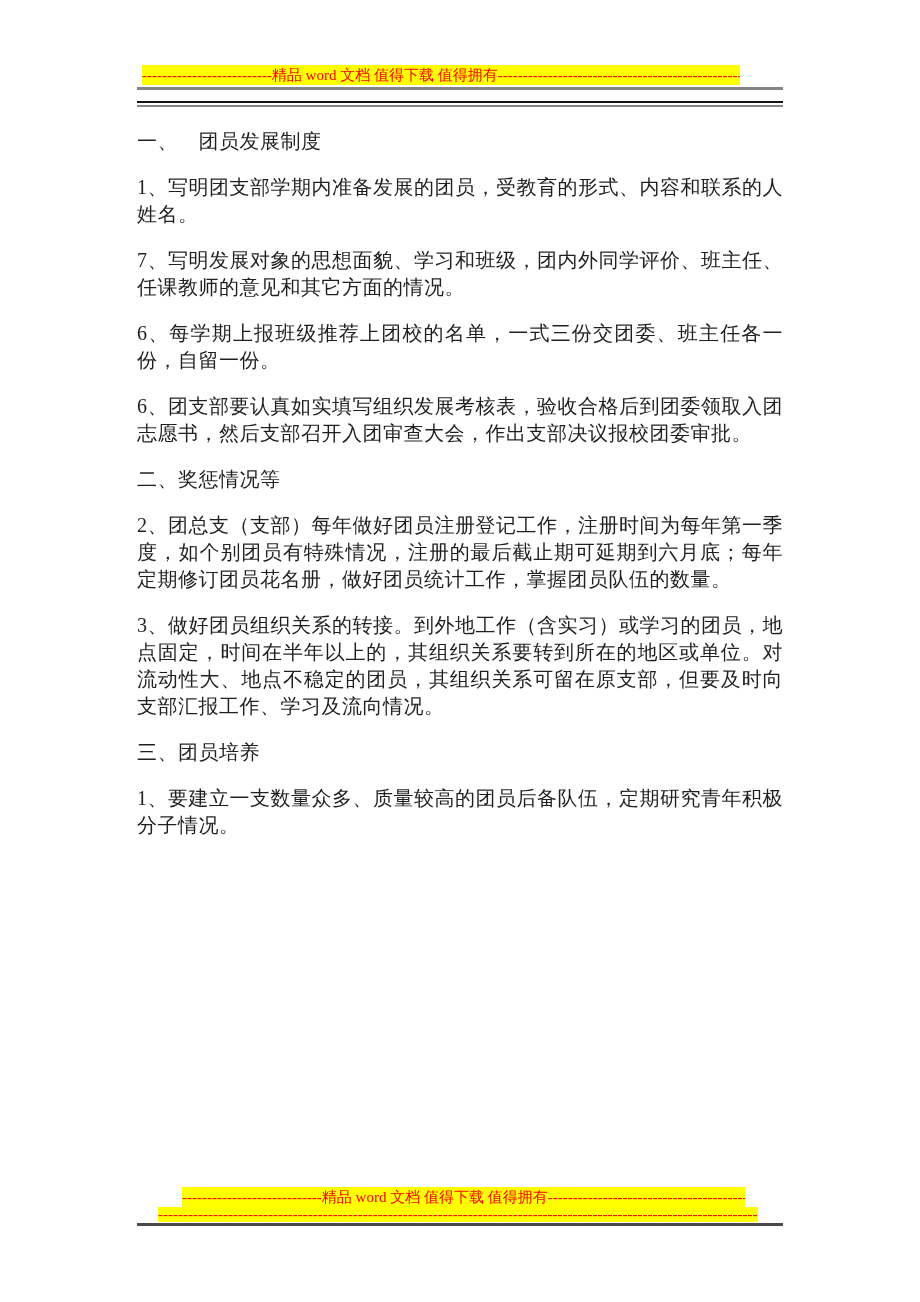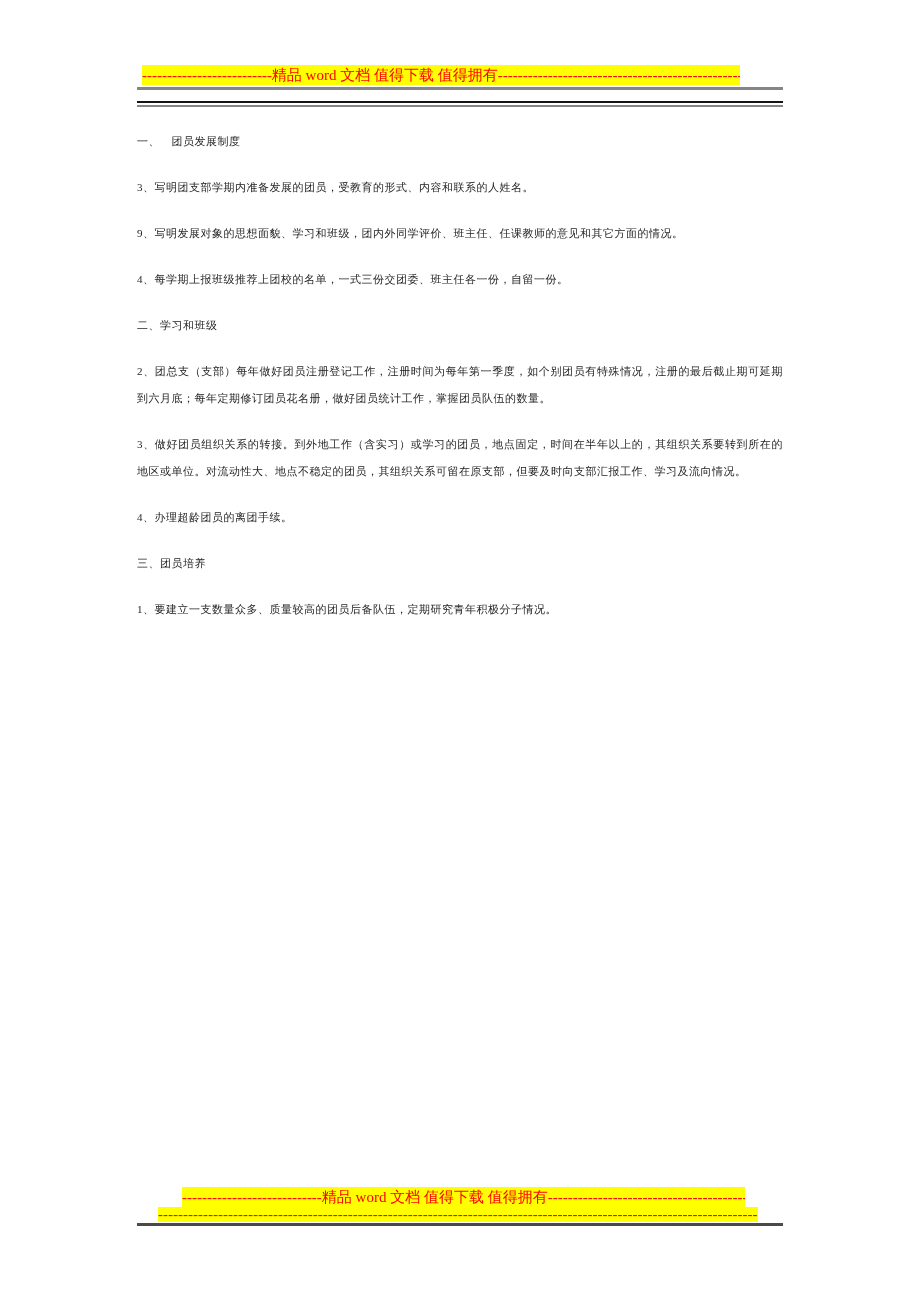--- a/index.html
+++ b/index.html
@@ -38,21 +38,21 @@
     border-top:2px solid var(--rule-dark);
     border-bottom:2px solid var(--rule-gray);
     background:#fff;
   }
   .doc-body{
     position:absolute;left:137px;top:128px;width:646px;
     color:var(--body-text);
   }
   .doc-body p{
     margin:0 0 19px 0;
-    font-size:11px;
+    font-size:20px;
     line-height:27px;
     letter-spacing:0.5px;
     text-align:justify;
     text-justify:inter-ideograph;
   }
   .footer-banner-1{left:182px;top:1187px;width:563px;height:20px;line-height:20px;}
   .footer-banner-2{left:158px;top:1207px;width:600px;height:15px;line-height:14px;}
   .footer-rule{
     position:absolute;left:137px;top:1223px;width:646px;height:3px;
     background:var(--footer-rule);
@@ -63,27 +63,27 @@
 
 <div class="page">
 
   <div class="banner header-banner">--------------------------精品 word 文档 值得下载 值得拥有------------------------------------------------------------</div>
 
   <div class="rule-1"></div>
   <div class="rule-2"></div>
 
   <div class="doc-body">
     <p>一、　团员发展制度</p>
-    <p>3、写明团支部学期内准备发展的团员，受教育的形式、内容和联系的人姓名。</p>
-    <p>9、写明发展对象的思想面貌、学习和班级，团内外同学评价、班主任、任课教师的意见和其它方面的情况。</p>
-    <p>4、每学期上报班级推荐上团校的名单，一式三份交团委、班主任各一份，自留一份。</p>
-    <p>二、学习和班级</p>
+    <p>1、写明团支部学期内准备发展的团员，受教育的形式、内容和联系的人姓名。</p>
+    <p>7、写明发展对象的思想面貌、学习和班级，团内外同学评价、班主任、任课教师的意见和其它方面的情况。</p>
+    <p>6、每学期上报班级推荐上团校的名单，一式三份交团委、班主任各一份，自留一份。</p>
+    <p>6、团支部要认真如实填写组织发展考核表，验收合格后到团委领取入团志愿书，然后支部召开入团审查大会，作出支部决议报校团委审批。</p>
+    <p>二、奖惩情况等</p>
     <p>2、团总支（支部）每年做好团员注册登记工作，注册时间为每年第一季度，如个别团员有特殊情况，注册的最后截止期可延期到六月底；每年定期修订团员花名册，做好团员统计工作，掌握团员队伍的数量。</p>
     <p>3、做好团员组织关系的转接。到外地工作（含实习）或学习的团员，地点固定，时间在半年以上的，其组织关系要转到所在的地区或单位。对流动性大、地点不稳定的团员，其组织关系可留在原支部，但要及时向支部汇报工作、学习及流向情况。</p>
-    <p>4、办理超龄团员的离团手续。</p>
     <p>三、团员培养</p>
     <p>1、要建立一支数量众多、质量较高的团员后备队伍，定期研究青年积极分子情况。</p>
   </div>
 
   <div class="banner footer-banner-1">----------------------------精品 word 文档 值得下载 值得拥有------------------------------------------------------------</div>
 
   <div class="banner footer-banner-2">--------------------------------------------------------------------------------------------------------------------------------------------</div>
 
   <div class="footer-rule"></div>
 

